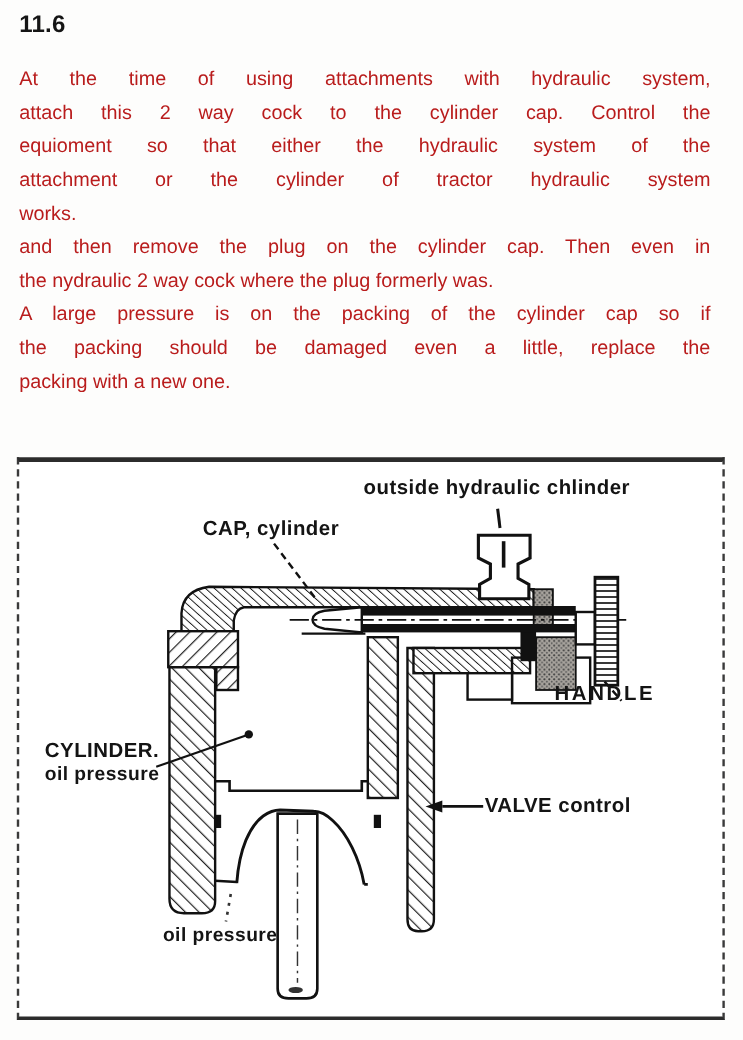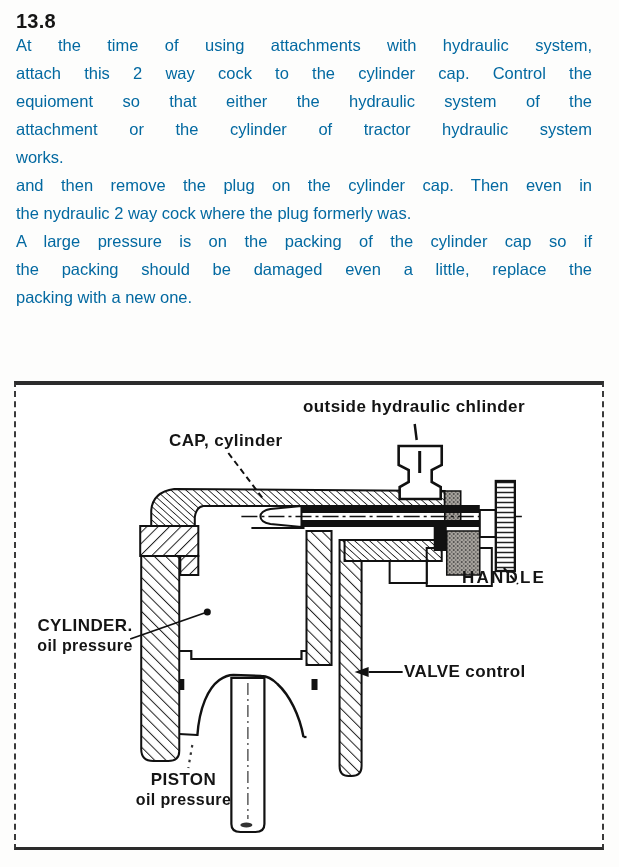--- a/index.html
+++ b/index.html
@@ -9,22 +9,22 @@
     font-family:"Liberation Sans", sans-serif;
     overflow:hidden;
   }
   .heading {
     position:absolute; top:10px; left:16px;
     display:flex; gap:17px;
     font-size:20px; font-weight:bold; letter-spacing:0.2px;
     color:#151515;
   }
   .bodytext {
-    position:absolute; top:31px; left:16px; width:576px;
-    font-size:16.5px; line-height:28px; color:#0369a1;
+    position:absolute; top:52px; left:16px; width:576px;
+    font-size:16.5px; line-height:28px; color:#b91c1c;
   }
   .jline { text-align:justify; text-align-last:justify; }
   .jline.last { text-align-last:left; }
   figure.diagram {
     position:absolute; left:14px; top:381px; margin:0;
     width:590px; height:469px; box-sizing:border-box;
     background:#ffffff;
     border-top:4px solid #2c2c2c;
     border-bottom:3px solid #2c2c2c;
     border-left:2px dashed #3a3a3a;
@@ -37,21 +37,21 @@
     white-space:nowrap;
   }
   .lbl .sub { font-size:16px; }
   .lbl.center { text-align:center; white-space:normal; }
   .lbl-handle { letter-spacing:2.2px; }
 </style>
 </head>
 <body>
 
 <div class="heading">
-  <span>13.8</span>
+  <span>11.6</span>
 </div>
 
 <div class="bodytext">
   <div>
     <div class="jline">At the time of using attachments with hydraulic system,</div>
     <div class="jline">attach this 2 way cock to the cylinder cap. Control the</div>
     <div class="jline">equioment so that either the hydraulic system of the</div>
     <div class="jline">attachment or the cylinder of tractor hydraulic system</div>
     <div class="jline last">works.</div>
   </div>
@@ -156,16 +156,15 @@
   <div class="lbl lbl-handle" style="left:446px; top:183px;">HANDLE</div>
 
   <div class="lbl center" style="left:0px; top:231px; width:138px;">
     <div>CYLINDER.</div>
     <div class="sub">oil pressure</div>
   </div>
 
   <div class="lbl" style="left:388px; top:277px;">VALVE control</div>
 
   <div class="lbl center" style="left:90px; top:385px; width:155px;">
-    <div>PISTON</div>
     <div class="sub">oil pressure</div>
   </div>
 </figure>
 
 </body></html>

